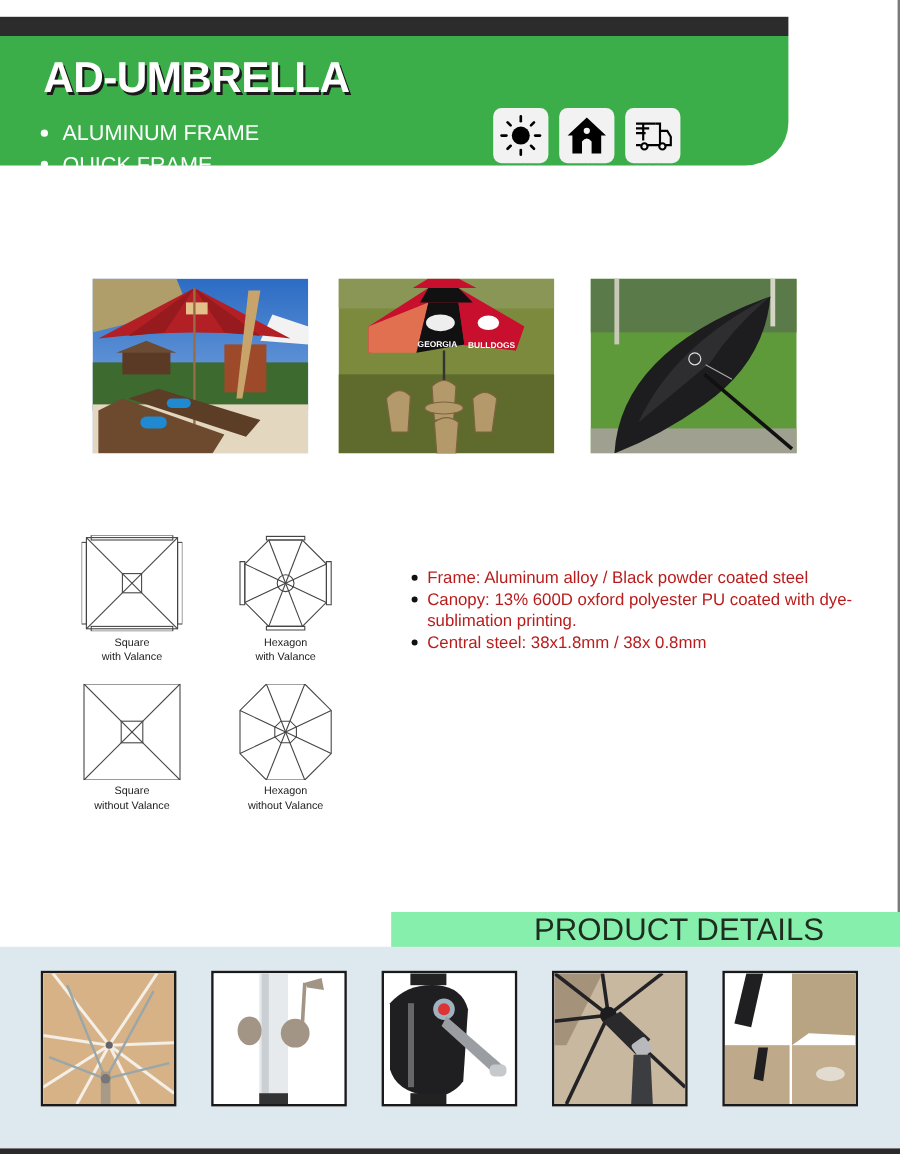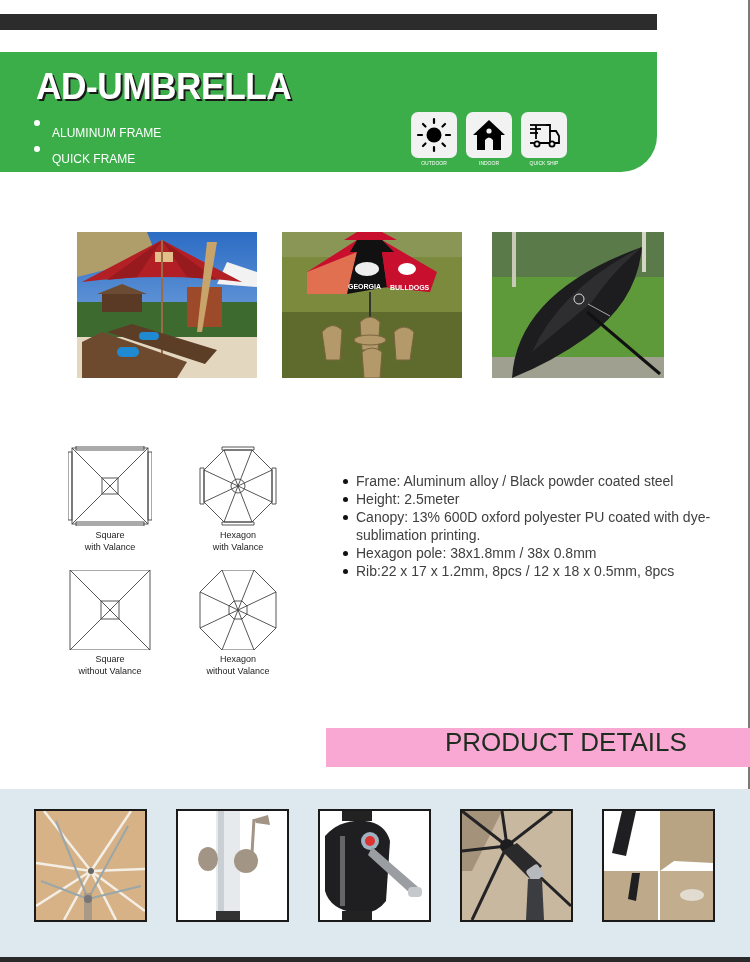--- a/index.html
+++ b/index.html
@@ -3,47 +3,47 @@
 <meta charset="utf-8">
 <style>
   * { box-sizing: border-box; margin: 0; padding: 0; }
   html, body { width: 750px; height: 962px; background: #ffffff; overflow: hidden; }
   body { position: relative; font-family: "Liberation Sans", sans-serif; }
 
   .right-rule { position: absolute; left: 748px; top: 0; width: 2px; height: 790px; background: #7a7a7a; }
 
   
   .top-bar { position: absolute; left: 0; top: 14px; width: 657px; height: 16px; background: #2c2c2c; }
-  .header { position: absolute; left: 0; top: 30px; width: 657px; height: 120px; background: #3bae4a; border-bottom-right-radius: 36px; margin-top: 22px; }
+  .header { position: absolute; left: 0; top: 30px; width: 657px; height: 108px; background: #3bae4a; border-bottom-right-radius: 36px; }
   .title { position: absolute; left: 36px; top: 14px; font-size: 36px; font-weight: bold; color: #ffffff; letter-spacing: -0.5px;
            text-shadow: 2px 2px 0 #1a1a1a; font-family: "Liberation Sans", sans-serif; transform: scaleX(0.98); transform-origin: left; }
   .bullets { position: absolute; left: 34px; top: 68px; list-style: none; }
-  .bullets li { color: #ffffff; font-size: 12px; height: 26px; line-height: 26px; display: flex; align-items: flex-start; }
+  .bullets li { color: #ffffff; font-size: 18px; height: 26px; line-height: 26px; display: flex; align-items: center; }
   .bullets li .dot { display: inline-block; width: 6px; height: 6px; border-radius: 50%; background: #fff; margin-right: 12px; }
   .icons { position: absolute; left: 411px; top: 60px; display: flex; gap: 9px; }
   .icon-tile { width: 46px; display: flex; flex-direction: column; align-items: center; }
   .icon-box { width: 46px; height: 46px; background: #f2f2f2; border-radius: 7px; display: flex; align-items: center; justify-content: center; }
   .icon-label { margin-top: 2px; font-size: 5px; color: #ffffff; letter-spacing: 0; white-space: nowrap; }
 
   
   .photo { position: absolute; top: 232px; height: 146px; overflow: hidden; }
   .photo svg { display: block; }
 
   
   .diagram { position: absolute; width: 120px; text-align: center; }
   .diagram svg { display: block; margin: 0 auto; }
   .diagram .cap { font-size: 9px; color: #222; line-height: 12px; margin-top: 3px; }
 
   
   .specs { position: absolute; left: 343px; top: 472px; list-style: none; width: 370px; }
-  .specs li { font-size: 14px; color: #404040; line-height: 18px; position: relative; padding-left: 13px; }
+  .specs li { font-size: 14px; color: #b91c1c; line-height: 18px; position: relative; padding-left: 13px; }
   .specs li::before { content: ""; position: absolute; left: 0; top: 7px; width: 5px; height: 5px; border-radius: 50%; background: #111; }
 
   
-  .pd-bar { position: absolute; left: 326px; top: 728px; width: 424px; height: 39px; background: #f9a8d4; }
+  .pd-bar { position: absolute; left: 326px; top: 760px; width: 424px; height: 39px; background: #86efac; }
   .pd-title { position: absolute; left: 119px; top: 0; font-size: 26px; line-height: 29px; color: #1e2d1f; }
   .pd-band { position: absolute; left: 0; top: 789px; width: 750px; height: 168px; background: #dde8ef; }
   .pd-bottom { position: absolute; left: 0; top: 957px; width: 750px; height: 5px; background: #2a2a2a; }
   .thumb { position: absolute; top: 809px; width: 113px; height: 113px; border: 2px solid #1a1a1a; overflow: hidden; background: #fff; }
   .thumb svg { display: block; }
 </style>
 </head>
 <body>
 
 <div class="right-rule"></div>
@@ -231,24 +231,22 @@
         <line x1="42" y1="40" x2="4" y2="58"></line>
         <line x1="42" y1="40" x2="4" y2="22"></line>
       </g>
     <polygon points="38,31 46,31 51,36 51,44 46,49 38,49 33,44 33,36"></polygon>
   </svg>
   <div class="cap"><span>Hexagon</span><br><span>without Valance</span></div>
 </div>
 
 <ul class="specs">
   <li>Frame: Aluminum alloy / Black powder coated steel</li>
-  <li>Height: 2.5meter</li>
   <li>Canopy: 13% 600D oxford polyester PU coated with dye-sublimation printing.</li>
-  <li>Hexagon pole: 38x1.8mm / 38x 0.8mm</li>
-  <li>Rib:22 x 17 x 1.2mm, 8pcs / 12 x 18 x 0.5mm, 8pcs</li>
+  <li>Central steel: 38x1.8mm / 38x 0.8mm</li>
 </ul>
 
 <div class="pd-bar">
   <div class="pd-title">PRODUCT DETAILS</div>
 </div>
 <div class="pd-band"></div>
 <div class="pd-bottom"></div>
 
 <div class="thumb" style="left:34px;">
   <svg width="109" height="109" viewBox="0 0 109 109">

